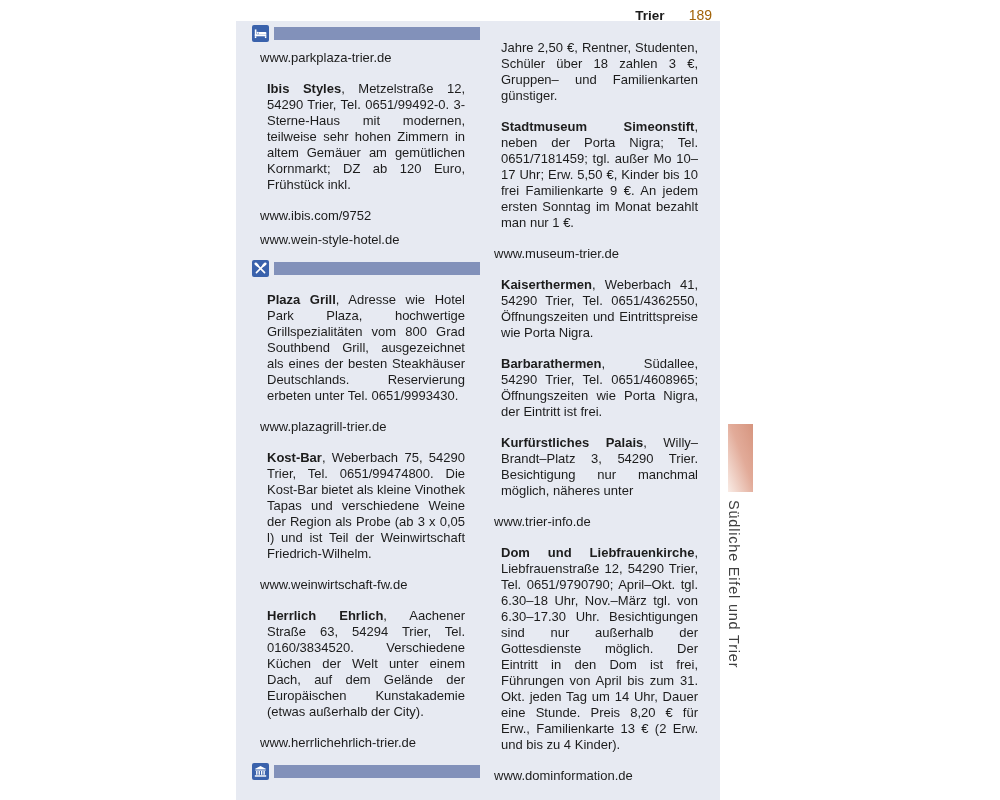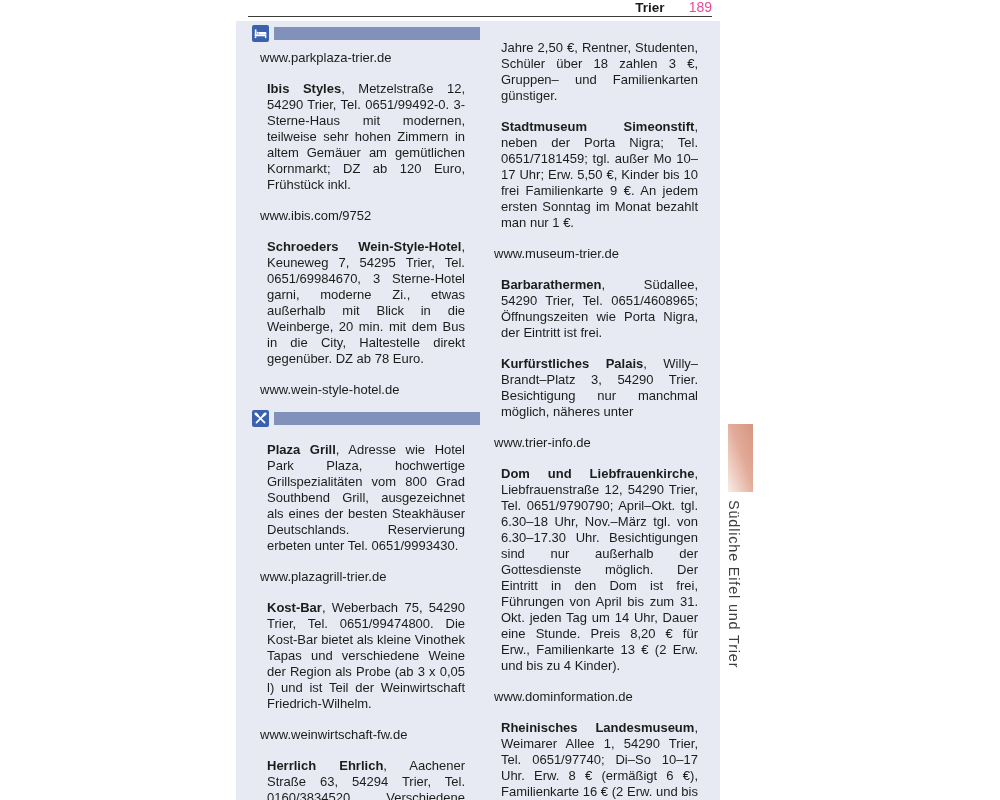--- a/index.html
+++ b/index.html
@@ -1,24 +1,24 @@
 <!DOCTYPE html>
 <html lang="de"><head>
 <meta charset="utf-8">
 <style>
   html,body{margin:0;padding:0;background:#ffffff;}
   .page{position:relative;width:1000px;height:800px;overflow:hidden;
         font-family:"Liberation Sans", sans-serif;color:#1c1c1c;background:#ffffff;}
 
   
-  .header{position:absolute;left:248px;top:0;width:464px;height:17px;
+  .header{position:absolute;left:248px;top:8px;width:464px;height:17px;
           border-bottom:1.4px solid #3c3c3c;display:flex;justify-content:flex-end;
           align-items:flex-end;gap:24px;padding-bottom:1px;box-sizing:border-box;}
   .header .title{font-weight:bold;font-size:13.5px;}
-  .header .pageno{font-size:14px;color:#ec4899;}
+  .header .pageno{font-size:14px;color:#a16207;}
 
   
   .panel{position:absolute;left:236px;top:21px;width:484px;height:779px;
          background:#e7eaf2;}
   .col{position:absolute;top:4px;font-size:13px;line-height:16px;
        text-align:justify;hyphens:auto;-webkit-hyphens:auto;}
   .col-left{left:16px;width:228px;}
   .col-right{left:250px;width:227px;}
 
   .entry{margin:15px;}
@@ -65,21 +65,20 @@
           </svg>
         </span>
         <span class="sec-bar"></span>
       </div>
 
       <div class="url">www.parkplaza-trier.de</div>
 
       <p class="entry"><b>Ibis Styles</b><span>, Metzelstraße 12, 54290 Trier, Tel. 0651/99492-0. 3-Sterne-Haus mit modernen, teilweise sehr hohen Zimmern in altem Gemäuer am gemütlichen Kornmarkt; DZ ab 120 Euro, Frühstück inkl.</span></p>
       <div class="url">www.ibis.com/9752</div>
 
-      <p class="entry"><b>Schroeders Wein-Style-Hotel</b><span>, Keuneweg 7, 54295 Trier, Tel. 0651/69984670, 3 Sterne-Hotel garni, moderne Zi., etwas außerhalb mit Blick in die Weinberge, 20 min. mit dem Bus in die City, Haltestelle direkt gegenüber. DZ ab 78 Euro.</span></p>
       <div class="url">www.wein-style-hotel.de</div>
 
       <div class="sec">
         <span class="icon-box">
           <svg width="13" height="13" viewBox="0 0 16 16" stroke="#ffffff" stroke-width="2" stroke-linecap="round" fill="none">
             <path d="M3 3 L13 13"></path>
             <path d="M13 3 L3 13"></path>
             <path d="M2.2 2.2 L4.2 4.2" stroke-width="3.2"></path>
             <path d="M13.8 2.2 L11.8 4.2" stroke-width="3.2"></path>
           </svg>
@@ -113,20 +112,21 @@
 
     </div>
 
     <div class="col col-right">
 
       <p class="entry">Jahre 2,50 €, Rentner, Studenten, Schüler über 18 zahlen 3 €, Gruppen– und Familienkarten günstiger.</p>
 
       <p class="entry"><b>Stadtmuseum Simeonstift</b><span>, neben der Porta Nigra; Tel. 0651/7181459; tgl. außer Mo 10–17 Uhr; Erw. 5,50 €, Kinder bis 10 frei Familienkarte 9 €. An jedem ersten Sonntag im Monat bezahlt man nur 1 €.</span></p>
       <div class="url">www.museum-trier.de</div>
 
+      <p class="entry"><b>Kaiserthermen</b><span>, Weberbach 41, 54290 Trier, Tel. 0651/4362550, Öffnungszeiten und Eintrittspreise wie Porta Nigra.</span></p>
 
       <p class="entry"><b>Barbarathermen</b><span>, Südallee, 54290 Trier, Tel. 0651/4608965; Öffnungszeiten wie Porta Nigra, der Eintritt ist frei.</span></p>
 
 
 
       <p class="entry"><b>Kurfürstliches Palais</b><span>, Willy–Brandt–Platz 3, 54290 Trier. Besichtigung nur manchmal möglich, näheres unter</span></p>
       <div class="url">www.trier-info.de</div>
 
       <p class="entry"><b>Dom und Liebfrauenkirche</b><span>, Liebfrauenstraße 12, 54290 Trier, Tel. 0651/9790790; April–Okt. tgl. 6.30–18 Uhr, Nov.–März tgl. von 6.30–17.30 Uhr. Besichtigungen sind nur außerhalb der Gottesdienste möglich. Der Eintritt in den Dom ist frei, Führungen von April bis zum 31. Okt. jeden Tag um 14 Uhr, Dauer eine Stunde. Preis 8,20 € für Erw., Familienkarte 13 € (2 Erw. und bis zu 4 Kinder).</span></p>
       <div class="url">www.dominformation.de</div>

